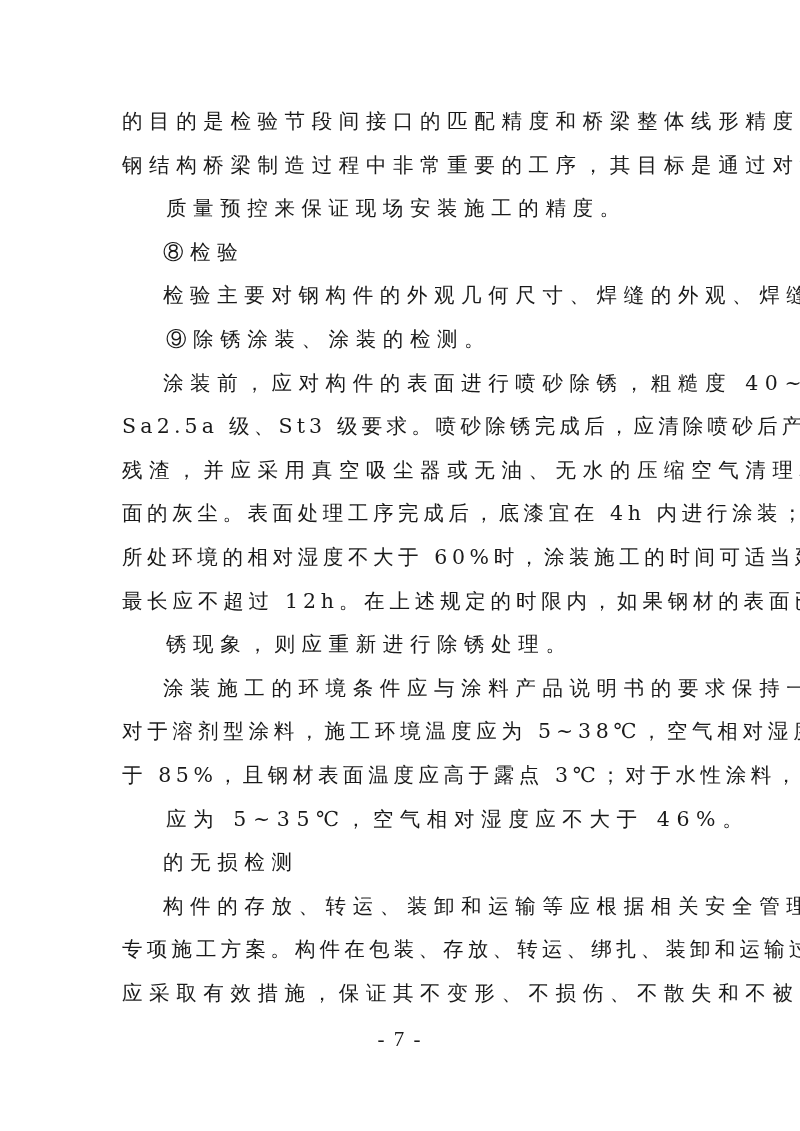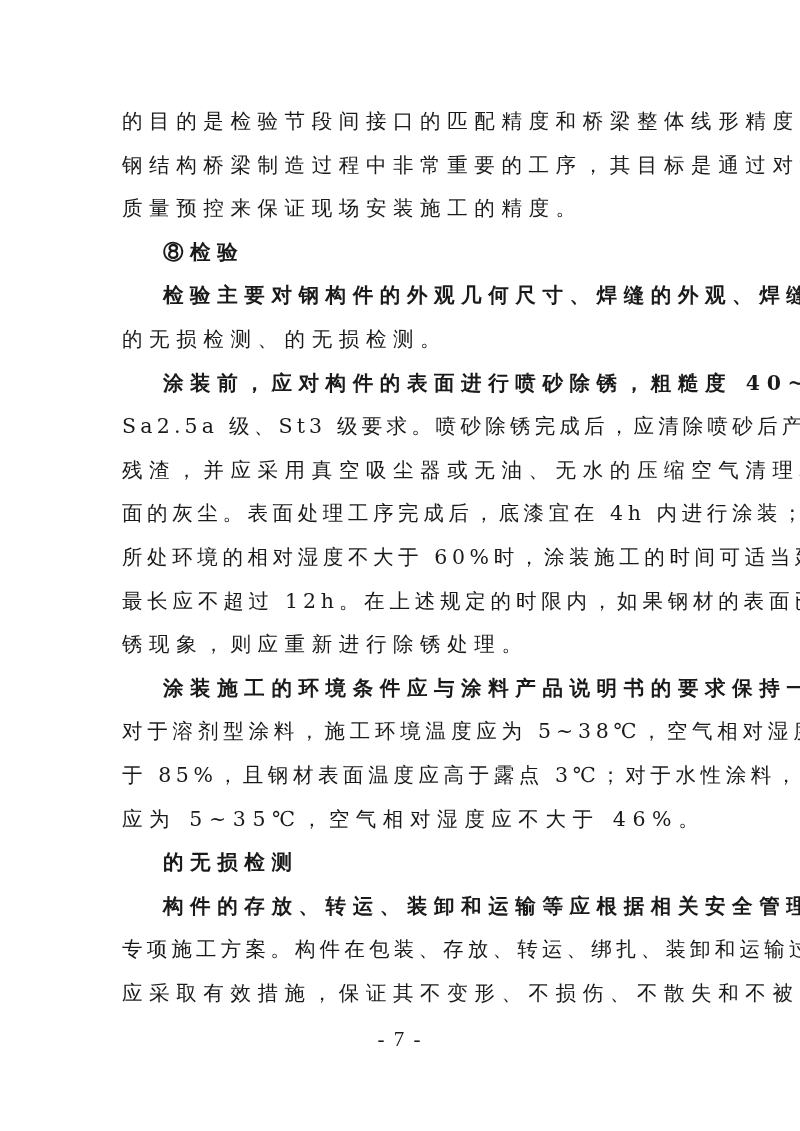--- a/index.html
+++ b/index.html
@@ -1,36 +1,36 @@
 <!DOCTYPE html>
 <html><head>
 <meta charset="utf-8">
 <style>
   html, body { margin: 0; padding: 0; background: #ffffff; }
   body { width: 800px; height: 1131px; position: relative; overflow: hidden;
          font-family: "DejaVu Serif", "Liberation Serif", serif; color: #1a1a1a; }
   .page { position: absolute; left: 122px; top: 100px; width: 558px; }
   .line { height: 43.6px; line-height: 43.6px; font-size: 20.5px; white-space: nowrap;
           letter-spacing: 6.6px; text-align: justify; text-align-last: justify; }
-  .line.last { text-align-last: left; }
-  .line.indent { padding-left: 41px; font-weight: bold; }
+  .line.last { text-align-last: left; margin-left: 44px; }
+  .line.indent { padding-left: 41px; }
   .line.heading { text-align-last: left; }
   .page-number { position: absolute; top: 1027px; left: 0; width: 800px; text-align: center;
                  font-family: "Liberation Serif", serif; font-size: 21px; letter-spacing: 2px; }
 </style>
 </head>
 <body>
 
 <div class="page">
   <div class="line">的目的是检验节段间接口的匹配精度和桥梁整体线形精度，两者都是</div>
   <div class="line">钢结构桥梁制造过程中非常重要的工序，其目标是通过对制造过程的</div>
   <div class="line last">质量预控来保证现场安装施工的精度。</div>
   <div class="line indent heading">⑧检验</div>
   <div class="line indent">检验主要对钢构件的外观几何尺寸、焊缝的外观、焊缝内在质量</div>
-  <div class="line last">的无损检测、的无损检测。</div>
+  <div class="line last">⑨除锈涂装、涂装的检测。</div>
   <div class="line indent">涂装前，应对构件的表面进行喷砂除锈，粗糙度 40~80um、达</div>
   <div class="line" style="letter-spacing:4.2px">Sa2.5a 级、St3 级要求。喷砂除锈完成后，应清除喷砂后产生的表面</div>
   <div class="line">残渣，并应采用真空吸尘器或无油、无水的压缩空气清理构件钢材表</div>
   <div class="line" style="letter-spacing:4.6px">面的灰尘。表面处理工序完成后，底漆宜在 4h 内进行涂装；当构件</div>
   <div class="line" style="letter-spacing:4.6px">所处环境的相对湿度不大于 60%时，涂装施工的时间可适当延长，但</div>
   <div class="line" style="letter-spacing:4.8px">最长应不超过 12h。在上述规定的时限内，如果钢材的表面已出现返</div>
   <div class="line last">锈现象，则应重新进行除锈处理。</div>
   <div class="line indent">涂装施工的环境条件应与涂料产品说明书的要求保持一致，其中，</div>
   <div class="line" style="letter-spacing:4.8px">对于溶剂型涂料，施工环境温度应为 5~38℃，空气相对湿度应不大</div>
   <div class="line" style="letter-spacing:4.6px">于 85%，且钢材表面温度应高于露点 3℃；对于水性涂料，施工环境</div>

